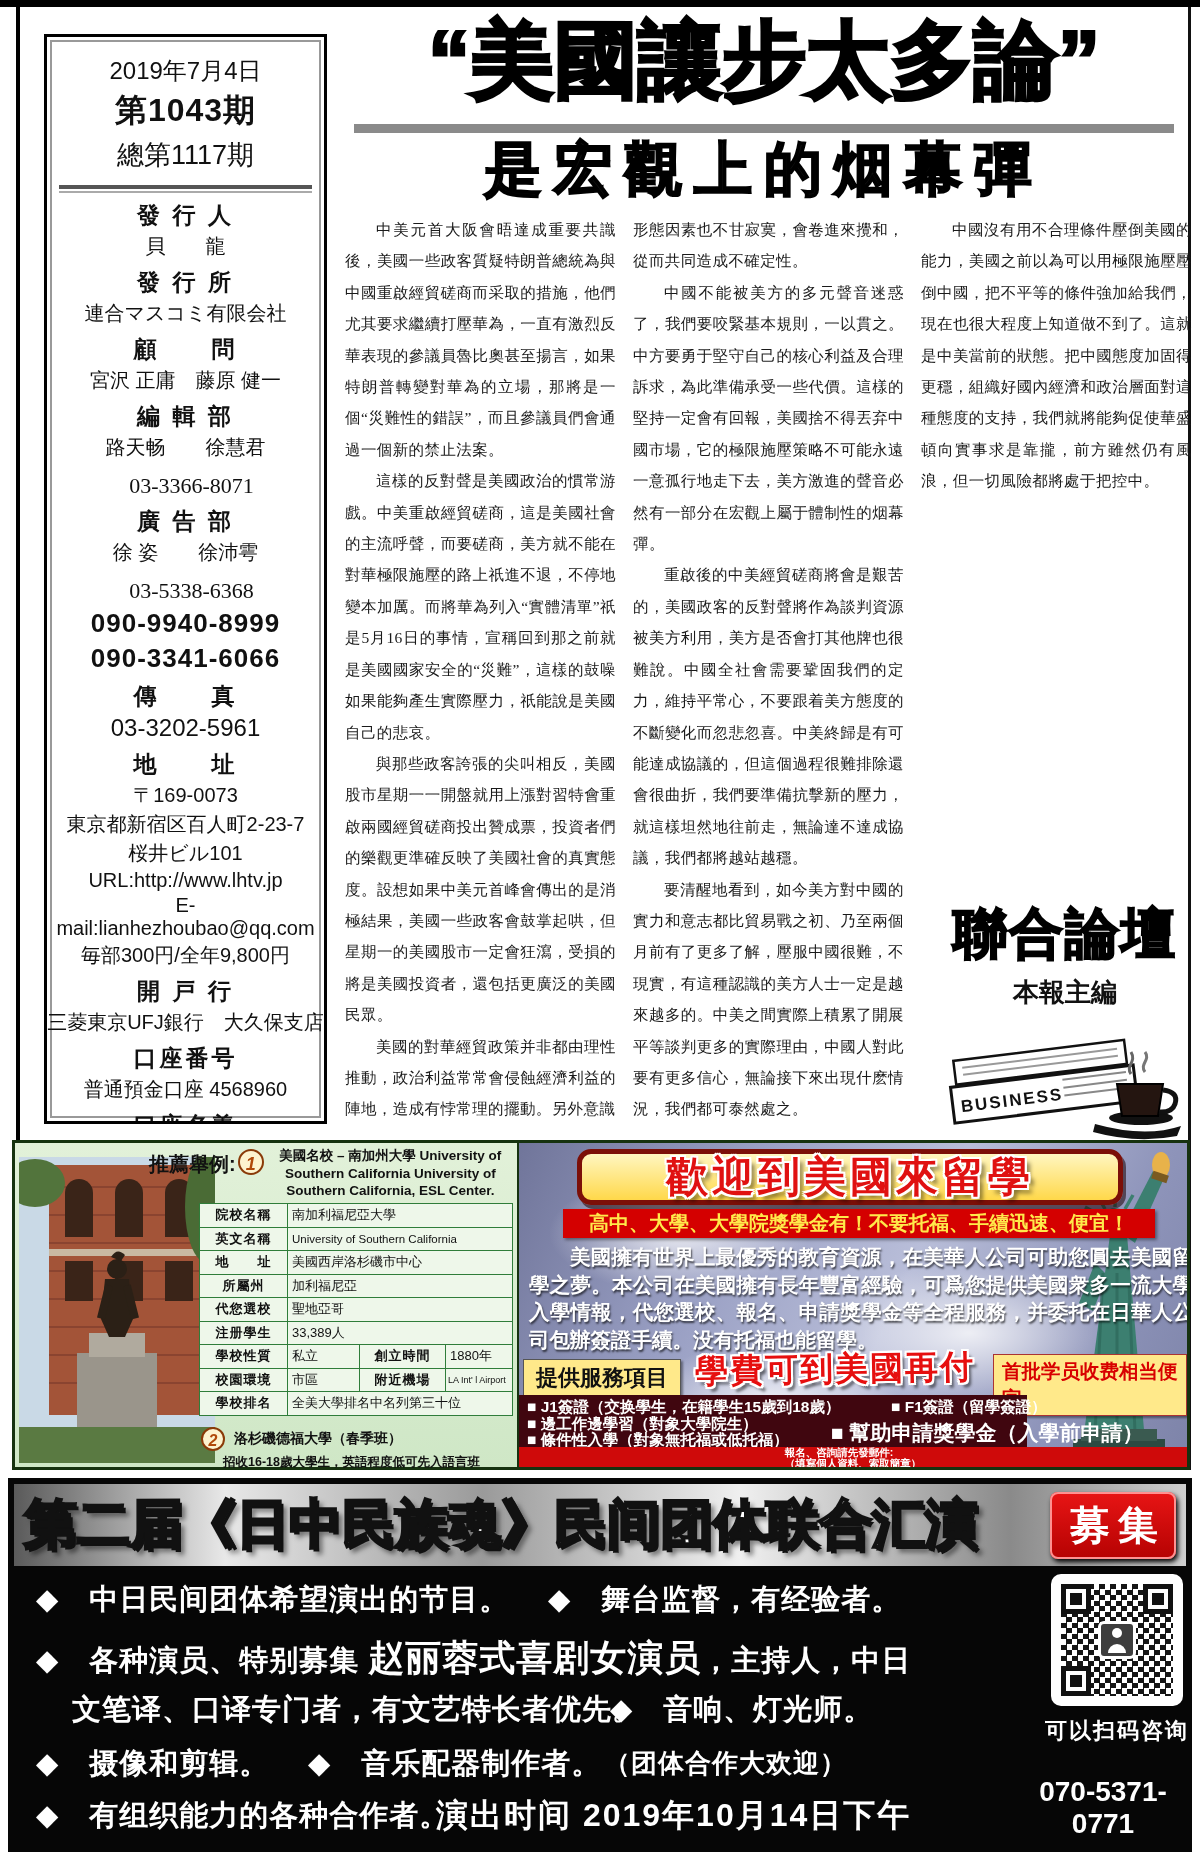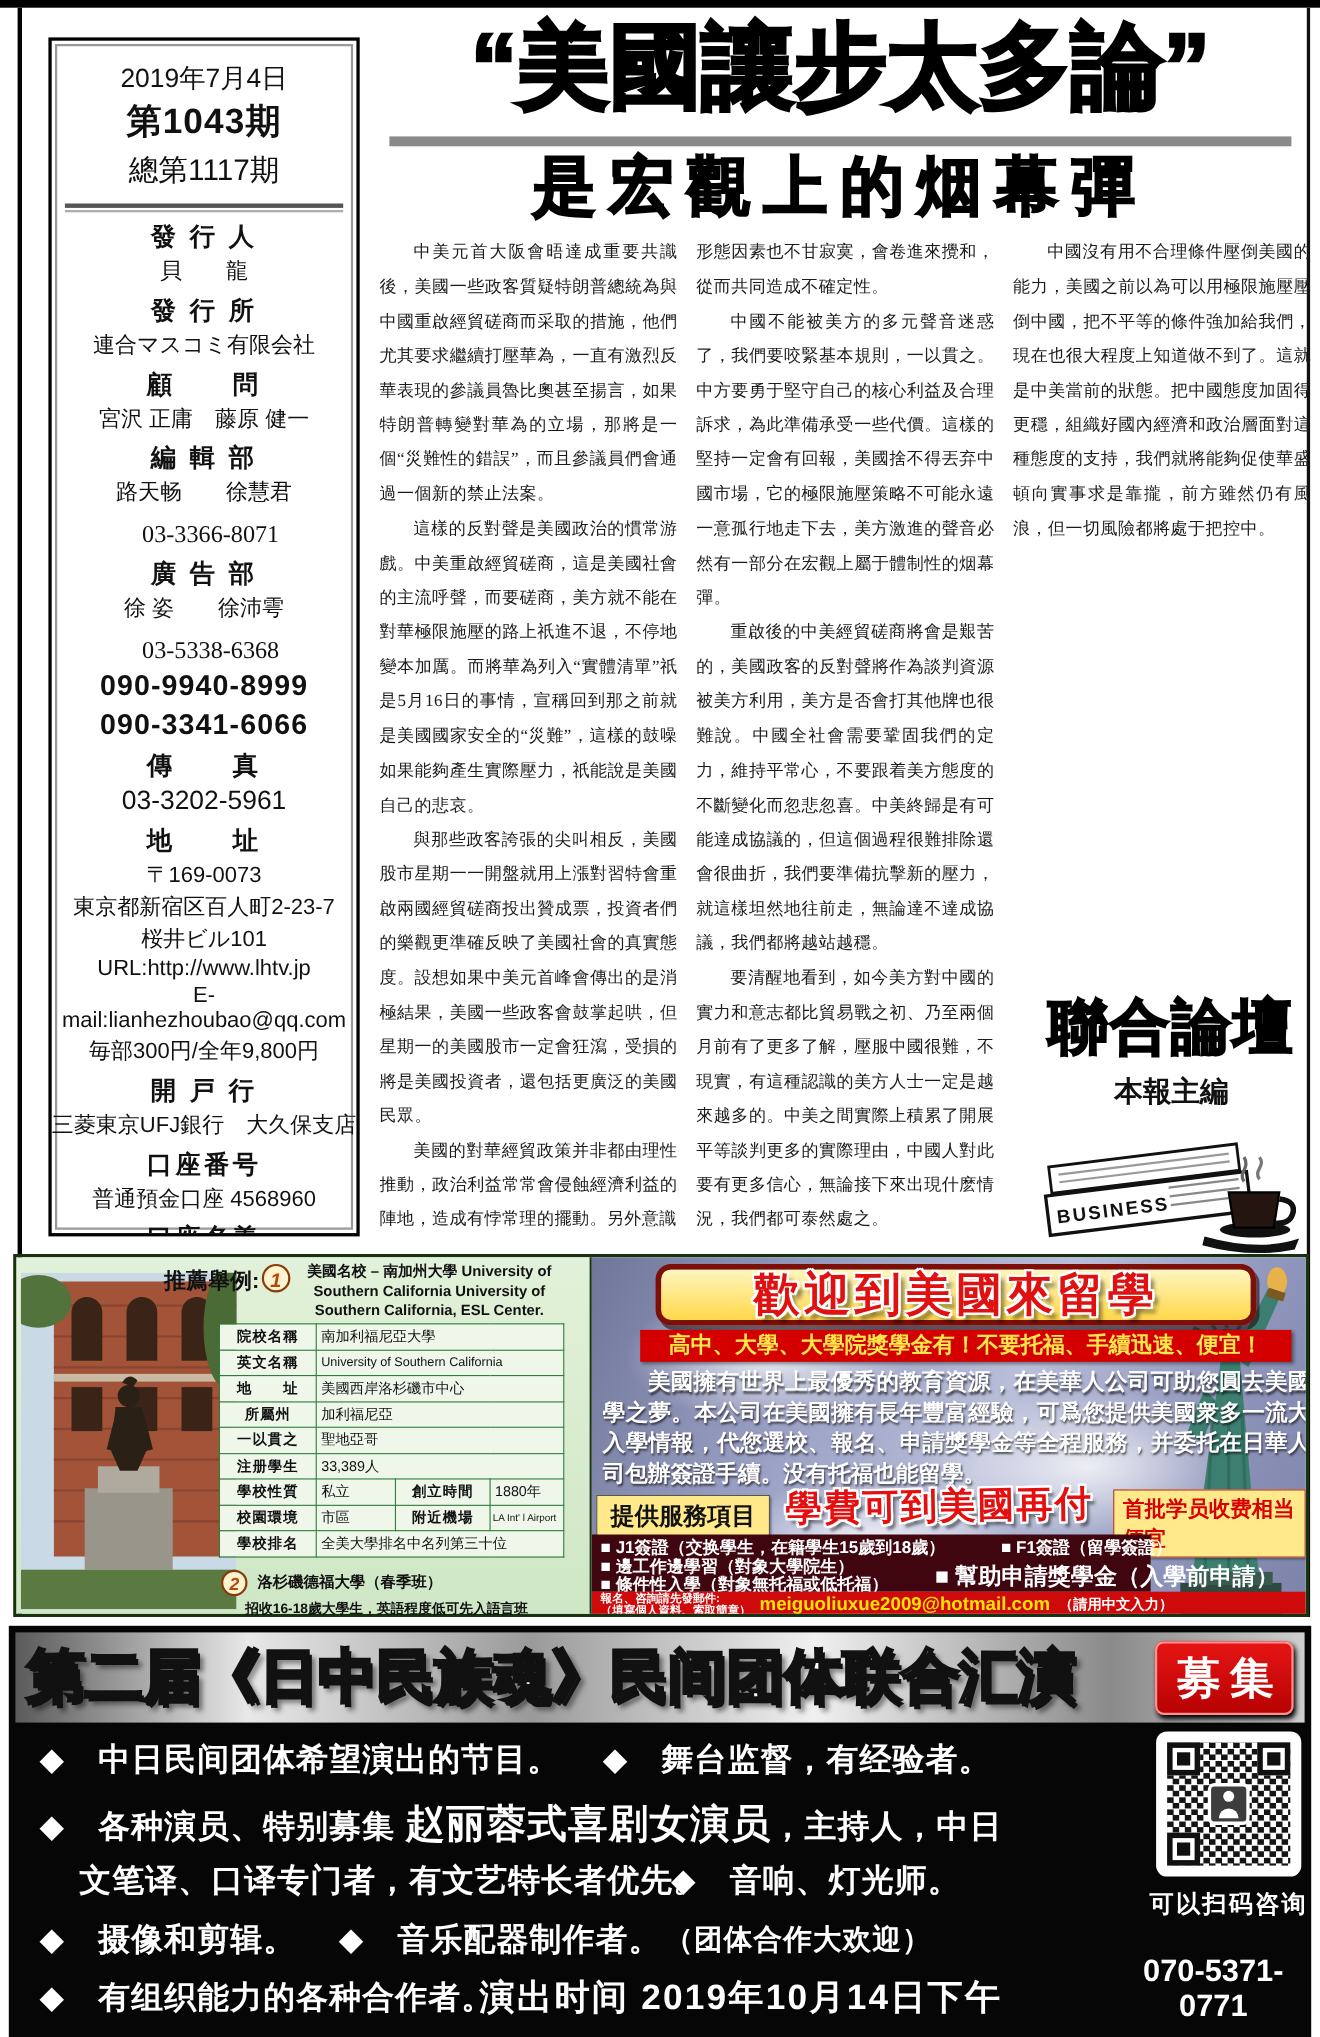--- a/index.html
+++ b/index.html
@@ -41,21 +41,21 @@
   
   .forum{position:absolute;left:938px;top:898px;width:254px;text-align:center;}
   .forum-logo{font-size:54px;font-weight:900;letter-spacing:2px;-webkit-text-stroke:2px #000;}
   .forum-editor{font-size:26px;font-weight:700;margin-top:4px;}
   .forum svg{margin-top:2px;}
 
   
   .study-ad{position:absolute;left:12px;top:1140px;width:1178px;height:330px;
             border:3px solid #16320f;box-sizing:border-box;display:flex;}
   .study-left{width:502px;position:relative;background:linear-gradient(#e2f1d9,#cfe7c6);
-              border-right:2px solid #16320f;flex:none;padding-left:19px;}
+              border-right:2px solid #16320f;flex:none;}
   .rec-row{position:absolute;left:134px;top:4px;width:364px;display:flex;align-items:flex-start;}
   .rec-label{font-size:20px;font-weight:900;white-space:nowrap;margin-top:4px;}
   .circled{display:inline-block;width:26px;height:26px;line-height:26px;border-radius:50%;
            background:#fdf3cf;color:#b0490a;border:2px solid #8a3a08;font-weight:900;font-style:italic;
            text-align:center;font-size:18px;flex:none;margin:2px 4px 0 2px;box-sizing:border-box;}
   .rec-text{font-size:13.5px;font-weight:700;line-height:17.5px;text-align:center;width:262px;}
   .usc-photo{position:absolute;left:4px;top:14px;}
   .info-table{position:absolute;left:184px;top:60px;width:314px;border-collapse:collapse;
               font-size:13px;}
   .info-table td{border:1.5px solid #2f7d3a;height:22.5px;padding:0 4px;background:#eef7ea;color:#111;}
@@ -91,21 +91,21 @@
       font-size:22px;font-weight:900;padding:3px 12px;border:1px solid #555;
       box-shadow:2px 2px 2px rgba(0,0,0,.4);}
   .cheap-note{position:absolute;left:474px;top:211px;z-index:3;background:#ffe98a;color:#d80000;
       font-size:19.5px;font-weight:900;padding:3px 8px;border:1px solid #a33;
       box-shadow:2px 2px 2px rgba(0,0,0,.4);}
   .services-box{position:absolute;left:0;top:252px;width:508px;height:52px;z-index:3;
       background:#40060f;color:#fff;}
   .svc{position:absolute;font-size:15.5px;font-weight:700;white-space:nowrap;}
   .svc-big{position:absolute;font-size:21px;font-weight:900;white-space:nowrap;}
   .contact-strip{position:absolute;left:0;top:304px;width:100%;height:23px;z-index:4;background:#cf0a0a;
-      display:flex;align-items:center;gap:8px;padding:0 8px;box-sizing:border-box;}
+      display:flex;align-items:center;gap:8px;padding:0 8px;box-sizing:border-box;flex-direction:column;}
   .contact-lines{display:flex;flex-direction:column;line-height:10.5px;font-size:10.5px;
       font-weight:700;color:#fff;white-space:nowrap;}
   .contact-email{font-size:17px;font-weight:900;color:#ffe400;white-space:nowrap;}
   .contact-note{font-size:13px;font-weight:900;color:#fff;white-space:nowrap;}
 
   
   .event-ad{position:absolute;left:8px;top:1478px;width:1184px;height:374px;background:#060606;}
   .ev-band{position:absolute;left:6px;top:6px;width:1172px;height:82px;box-sizing:border-box;
       background:linear-gradient(90deg,#5a5a5a,#e8e8e8 18%,#9a9a9a 40%,#f0f0f0 62%,#8a8a8a 85%,#cfcfcf);
       display:flex;align-items:center;padding:0 10px;}
@@ -291,21 +291,21 @@
             </tr>
             <tr>
               <td class="th">地　　址</td>
               <td colspan="3">美國西岸洛杉磯市中心</td>
             </tr>
             <tr>
               <td class="th">所屬州</td>
               <td colspan="3">加利福尼亞</td>
             </tr>
             <tr>
-              <td class="th">一以貫之</td>
+              <td class="th">代您選校</td>
               <td colspan="3">聖地亞哥</td>
             </tr>
             <tr>
               <td class="th">注册學生</td>
               <td colspan="3">33,389人</td>
             </tr>
             <tr>
               <td class="th">學校性質</td>
               <td>私立</td>
               <td class="th">創立時間</td>

